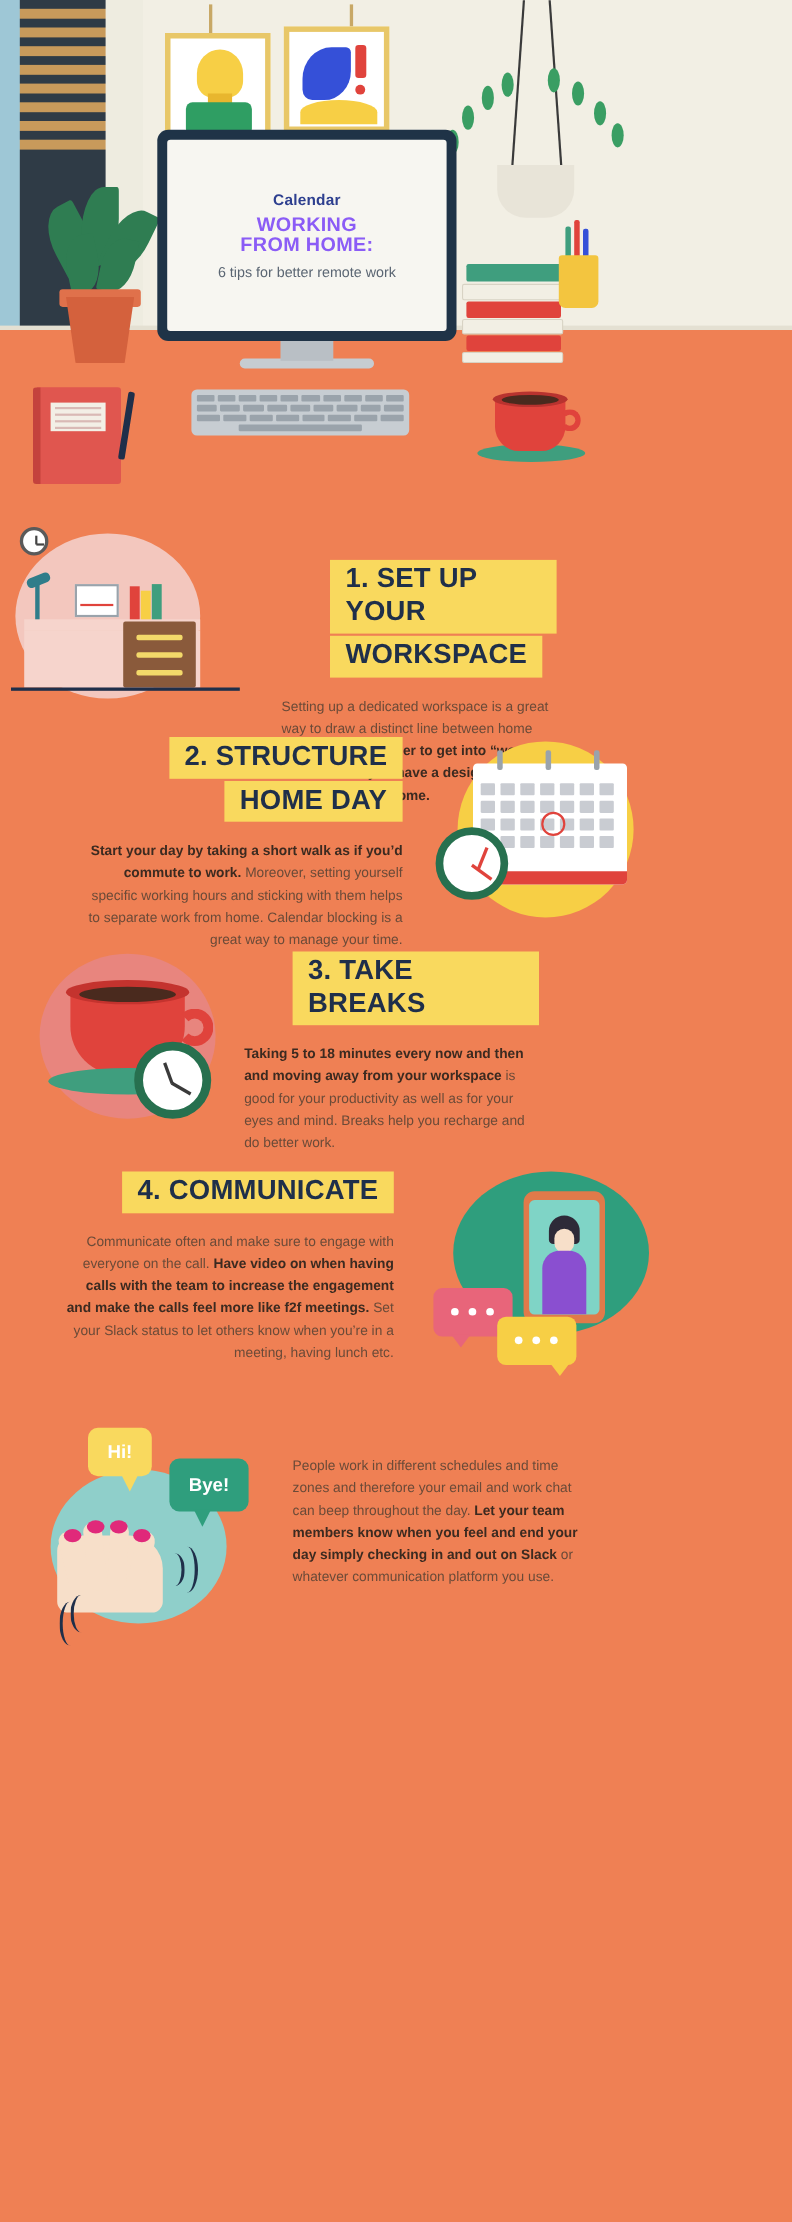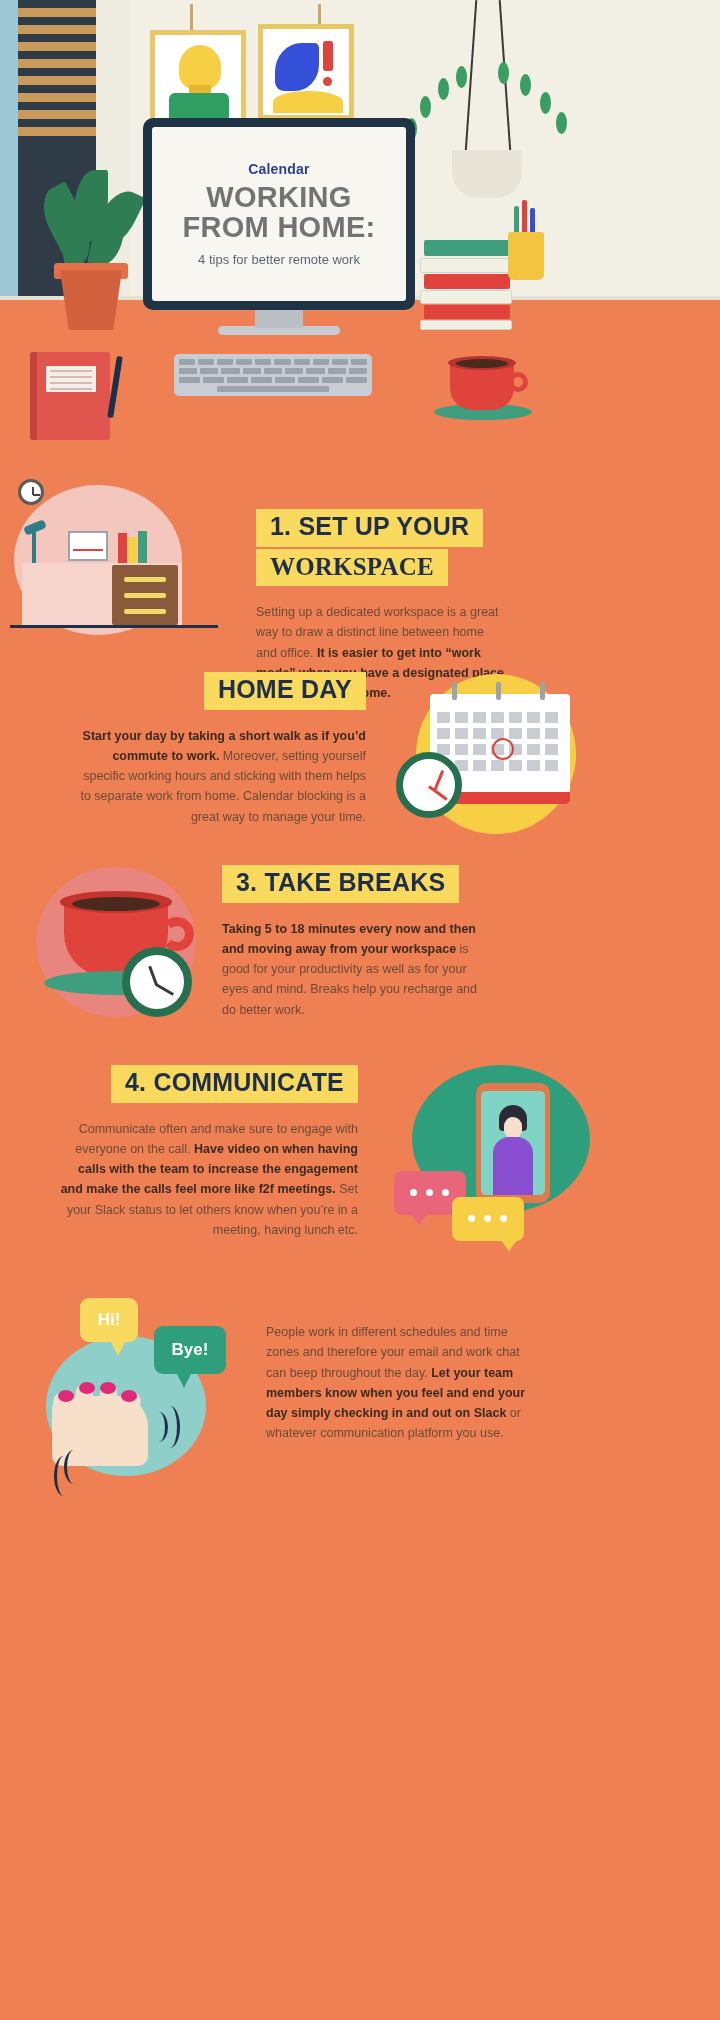--- a/index.html
+++ b/index.html
@@ -30,21 +30,21 @@
   
   .hang-pot { position:absolute; left:452px; top:150px; width:70px; height:48px; background:#e8e4d8; border-radius:0 0 26px 26px; }
   .hang-line { position:absolute; width:2px; background:#3a3a3a; }
   .hang-leaf { position:absolute; width:11px; height:22px; background:#3a9e63; border-radius:50%; }
 
   
   .monitor { position:absolute; left:143px; top:118px; width:272px; height:192px; background:#1f3347; border-radius:10px; padding:9px; }
   .screen { width:100%; height:100%; background:#f7f6f1; border-radius:3px;
             display:flex; flex-direction:column; align-items:center; justify-content:center; }
   .brand { font-size:14px; font-weight:bold; color:#2d3f8f; letter-spacing:.2px; margin-bottom:6px; }
-  .htitle { font-size:29px; font-weight:bold; color:#737373; line-height:1.02; text-align:center; letter-spacing:.3px; }
+  .htitle { font-size:18px; font-weight:bold; color:#8b5cf6; line-height:1.02; text-align:center; letter-spacing:.3px; }
   .hsub { font-size:13px; color:#5b6673; margin-top:9px; text-align:center; }
   .mon-neck { position:absolute; left:255px; top:310px; width:48px; height:18px; background:#b9bfc5; }
   .mon-base { position:absolute; left:218px; top:326px; width:122px; height:9px; background:#c6ccd1; border-radius:5px; }
 
   
   .keyboard { position:absolute; left:174px; top:354px; width:198px; height:42px; background:#c7cdd2; border-radius:5px; padding:5px; }
   .krow { display:flex; gap:3px; margin-bottom:3px; }
   .key { flex:1; height:6px; background:#9aa3ab; border-radius:1px; }
   .kspace { height:6px; background:#9aa3ab; border-radius:1px; width:60%; margin:0 auto; }
 
@@ -62,21 +62,21 @@
   .cup-in { position:absolute; left:456px; top:359px; width:52px; height:9px; background:#4a2a1e; border-radius:50%; }
   .cup-handle { position:absolute; left:508px; top:372px; width:20px; height:20px; border:5px solid #e0433c; border-radius:50%; border-left-color:transparent; }
   .saucer { position:absolute; left:434px; top:404px; width:98px; height:16px; background:#3f9e7e; border-radius:50%; }
   
   .pcup { position:absolute; left:508px; top:232px; width:36px; height:48px; background:#f3c53f; border-radius:3px 3px 6px 6px; }
   .pencil { position:absolute; width:5px; height:34px; border-radius:2px; }
 
   
   .section { position:relative; width:720px; }
   .hl { display:inline-block; background:#f9d95e; padding:3px 14px 5px; }
-  .h2 { font-size:25px; font-weight:bold; color:#1f2f4a; letter-spacing:.2px; line-height:1.18; }
+  .h2 { font-size:25px; font-weight:bold; color:#1f2f4a; letter-spacing:.2px; line-height:1.18;margin-left:44px; }
   .body { font-size:12.5px; line-height:1.62; color:#6b4a38; }
   .body b { color:#3c2a20; font-weight:bold; }
 
   
   .s1 { padding:52px 0 0 0; }
   .s1 .txt { position:absolute; left:256px; top:54px; width:250px; }
   .s1-art { position:absolute; left:10px; top:20px; width:230px; height:180px; }
   .pinkblob { position:absolute; border-radius:50%; background:#f3c7be; }
   .desk2 { position:absolute; background:#f6d4cc; }
   .drawer { position:absolute; background:#8a5a3b; border-radius:2px; }
@@ -170,21 +170,21 @@
 
   <div class="mon-base"></div>
   <div class="mon-neck"></div>
   <div class="monitor">
     <div class="screen">
       <div class="brand">Calendar</div>
       <div class="htitle">
         <div>WORKING</div>
         <div>FROM HOME:</div>
       </div>
-      <div class="hsub">4 tips for better remote work</div>
+      <div class="hsub">6 tips for better remote work</div>
     </div>
   </div>
 
   <div class="keyboard">
     <div class="krow">
         <div class="key"></div>
         <div class="key"></div>
         <div class="key"></div>
         <div class="key"></div>
         <div class="key"></div>
@@ -266,21 +266,21 @@
     <div style="position:absolute;left:14px;top:48px;width:22px;height:9px;background:#2f7d8a;border-radius:4px;transform:rotate(-22deg);"></div>
     <div style="position:absolute;left:108px;top:58px;width:9px;height:30px;background:#e0433c;"></div>
     <div style="position:absolute;left:118px;top:62px;width:9px;height:26px;background:#f7cf45;"></div>
     <div style="position:absolute;left:128px;top:56px;width:9px;height:32px;background:#3f9e7e;"></div>
     <div style="position:absolute;left:0;top:150px;width:208px;height:3px;background:#1f2f4a;"></div>
   </div>
 
   <div class="txt">
     <div>
       <div><span class="hl h2">1. SET UP YOUR</span></div>
-      <div style="margin-top:2px;font-family:Liberation Serif, serif;"><span class="hl h2">WORKSPACE</span></div>
+      <div style="margin-top:2px;"><span class="hl h2">WORKSPACE</span></div>
     </div>
     <div class="body" style="margin-top:16px;">
       <span>Setting up a dedicated workspace is a great way to draw a distinct line between home and office. </span><b>It is easier to get into “work mode” when you have a designated place for work at your home.</b>
     </div>
   </div>
 </div>
 
 <div class="section s2" style="height:195px;">
   <div style="position:absolute;left:388px;top:0;width:300px;height:190px;">
     <div class="yellowcircle" style="left:28px;top:4px;width:160px;height:160px;"></div>
@@ -329,20 +329,21 @@
       <div style="position:absolute;left:62px;top:44px;width:22px;height:22px;border:2px solid #e0433c;border-radius:50%;"></div>
     </div>
     <div class="clockface" style="left:8px;top:82px;width:66px;height:66px;border-width:7px;">
       <div style="position:absolute;left:30px;top:10px;width:3px;height:22px;background:#e0433c;transform-origin:bottom center;transform:rotate(22deg);"></div>
       <div style="position:absolute;left:26px;top:26px;width:22px;height:3px;background:#e0433c;transform-origin:left center;transform:rotate(36deg);"></div>
     </div>
   </div>
 
   <div class="txt">
     <div>
+      <div><span class="hl h2">2. STRUCTURE</span></div>
       <div style="margin-top:2px;"><span class="hl h2">HOME DAY</span></div>
     </div>
     <div class="body" style="margin-top:16px;">
       <b>Start your day by taking a short walk as if you’d commute to work.</b><span> Moreover, setting yourself specific working hours and sticking with them helps to separate work from home. Calendar blocking is a great way to manage your time.</span>
     </div>
   </div>
 </div>
 
 <div class="section s3" style="height:200px;">
   <div style="position:absolute;left:30px;top:0;width:230px;height:190px;">

